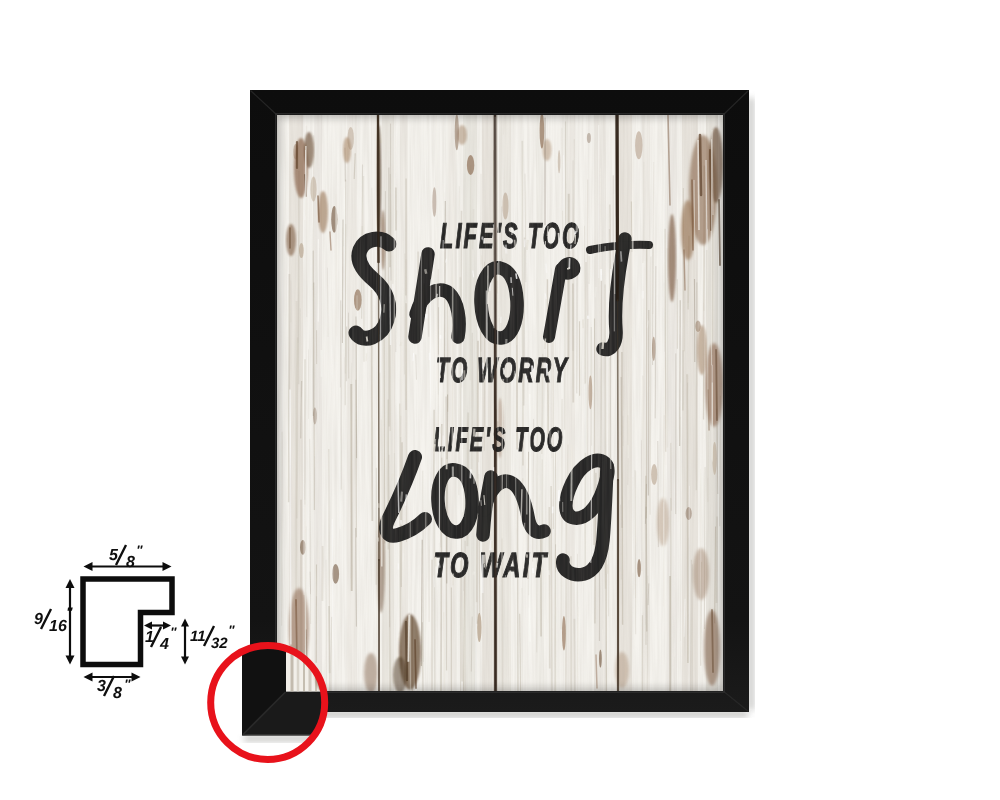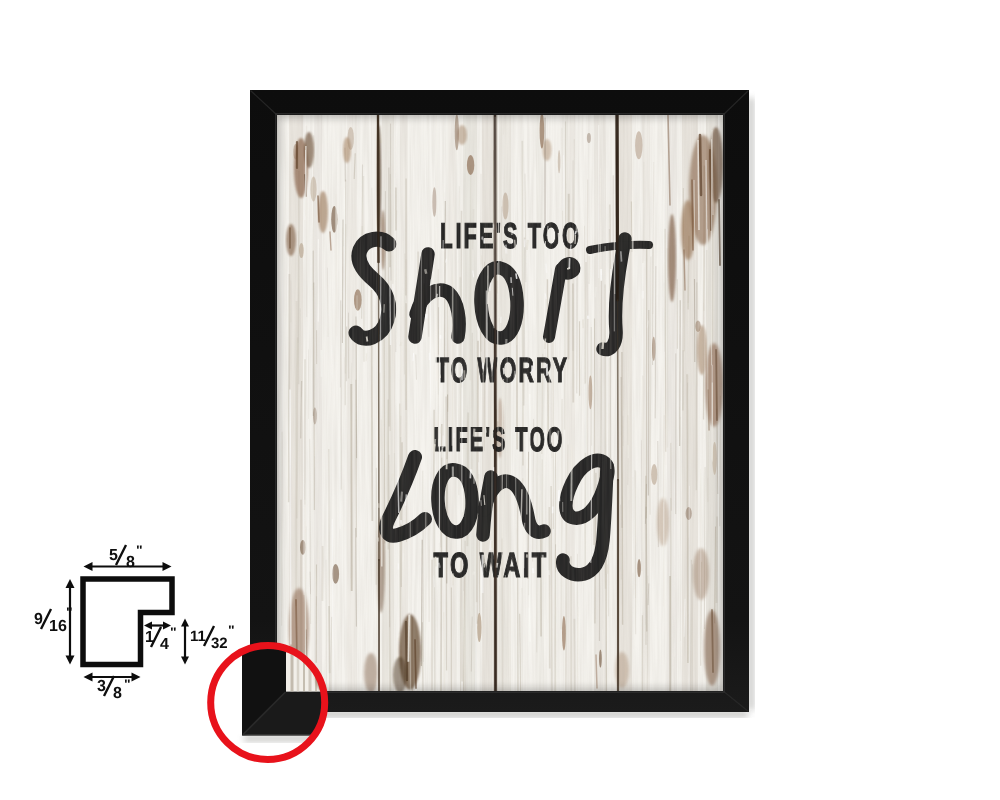--- a/index.html
+++ b/index.html
@@ -1,17 +1,17 @@
 <!DOCTYPE html>
 <html><head>
 <meta charset="utf-8">
 <style>
   html,body{margin:0;padding:0;background:#ffffff;}
   .page{width:1000px;height:800px;position:relative;overflow:hidden;background:#ffffff;
-        font-family:"Liberation Sans", sans-serif;transform:translateZ(0);}
+        font-family:"Liberation Sans", sans-serif;transform:translateZ(0);font-style:italic;}
   text{text-rendering:geometricPrecision;}
 </style>
 </head>
 <body>
 <div class="page">
 <svg width="1000" height="800" viewBox="0 0 1000 800" text-rendering="geometricPrecision">
 <defs>
   <clipPath id="artclip">
           <rect x="277" y="115" width="446" height="576"></rect>
         </clipPath>

